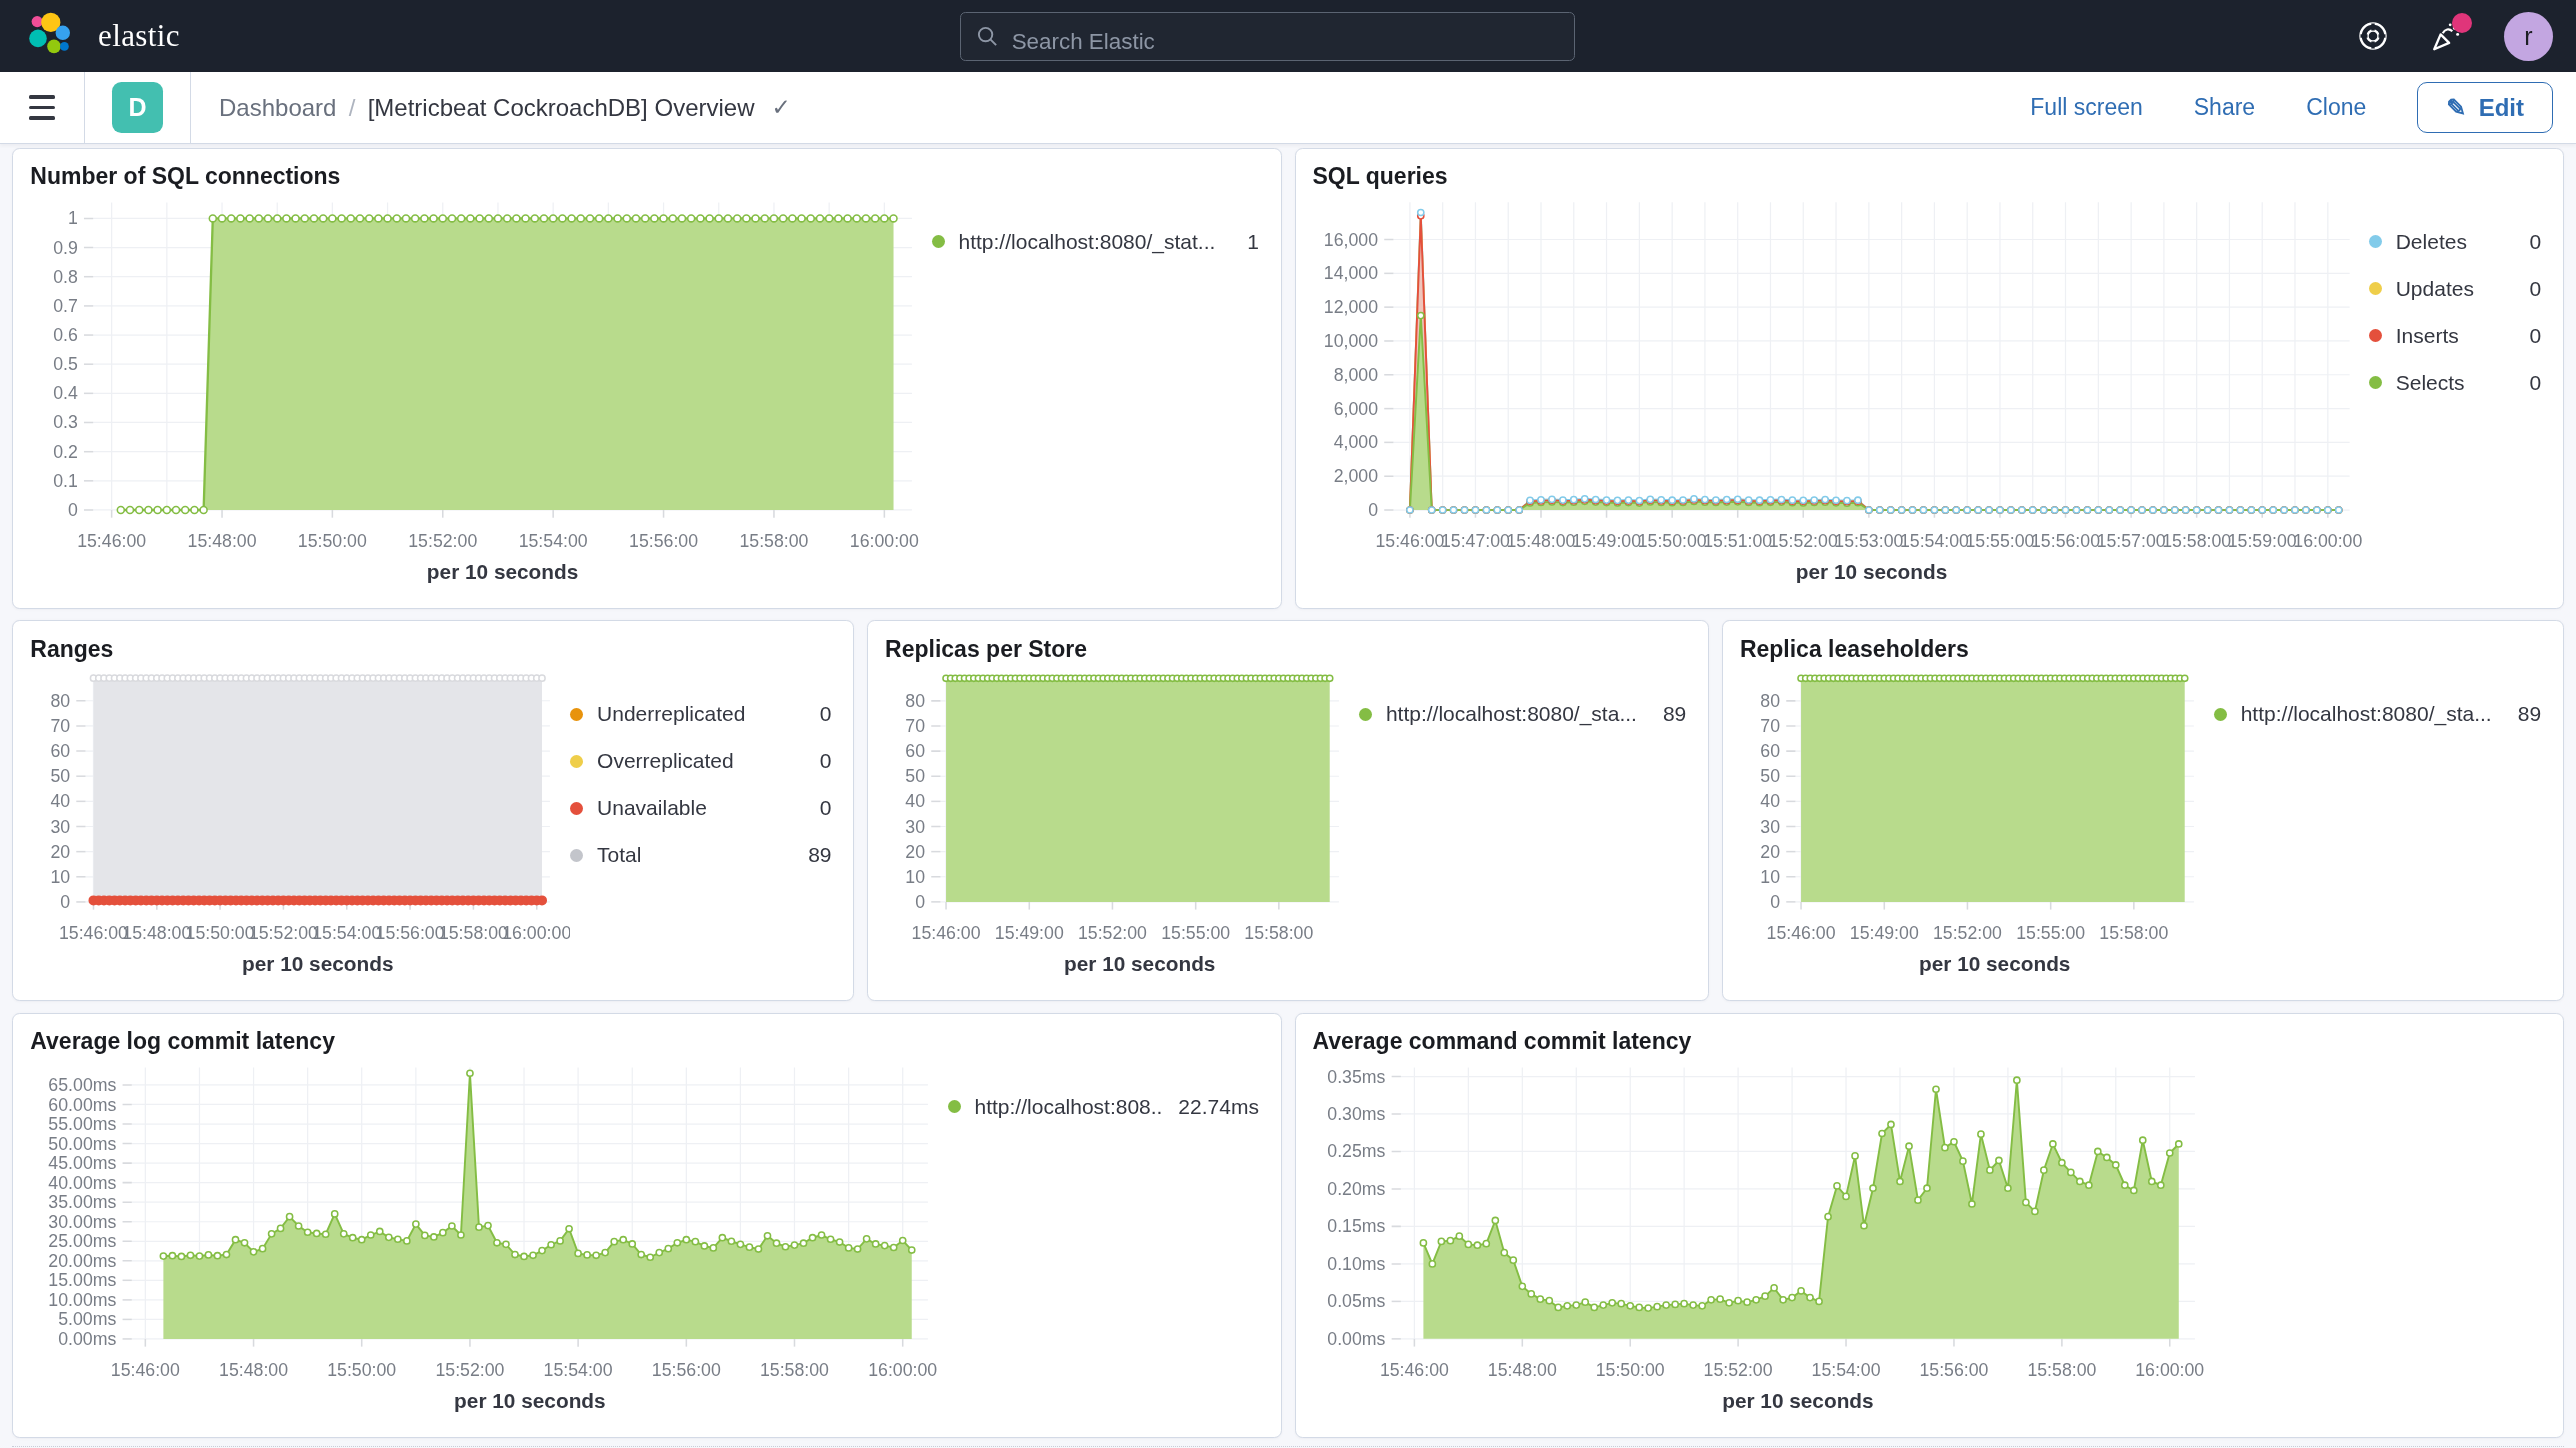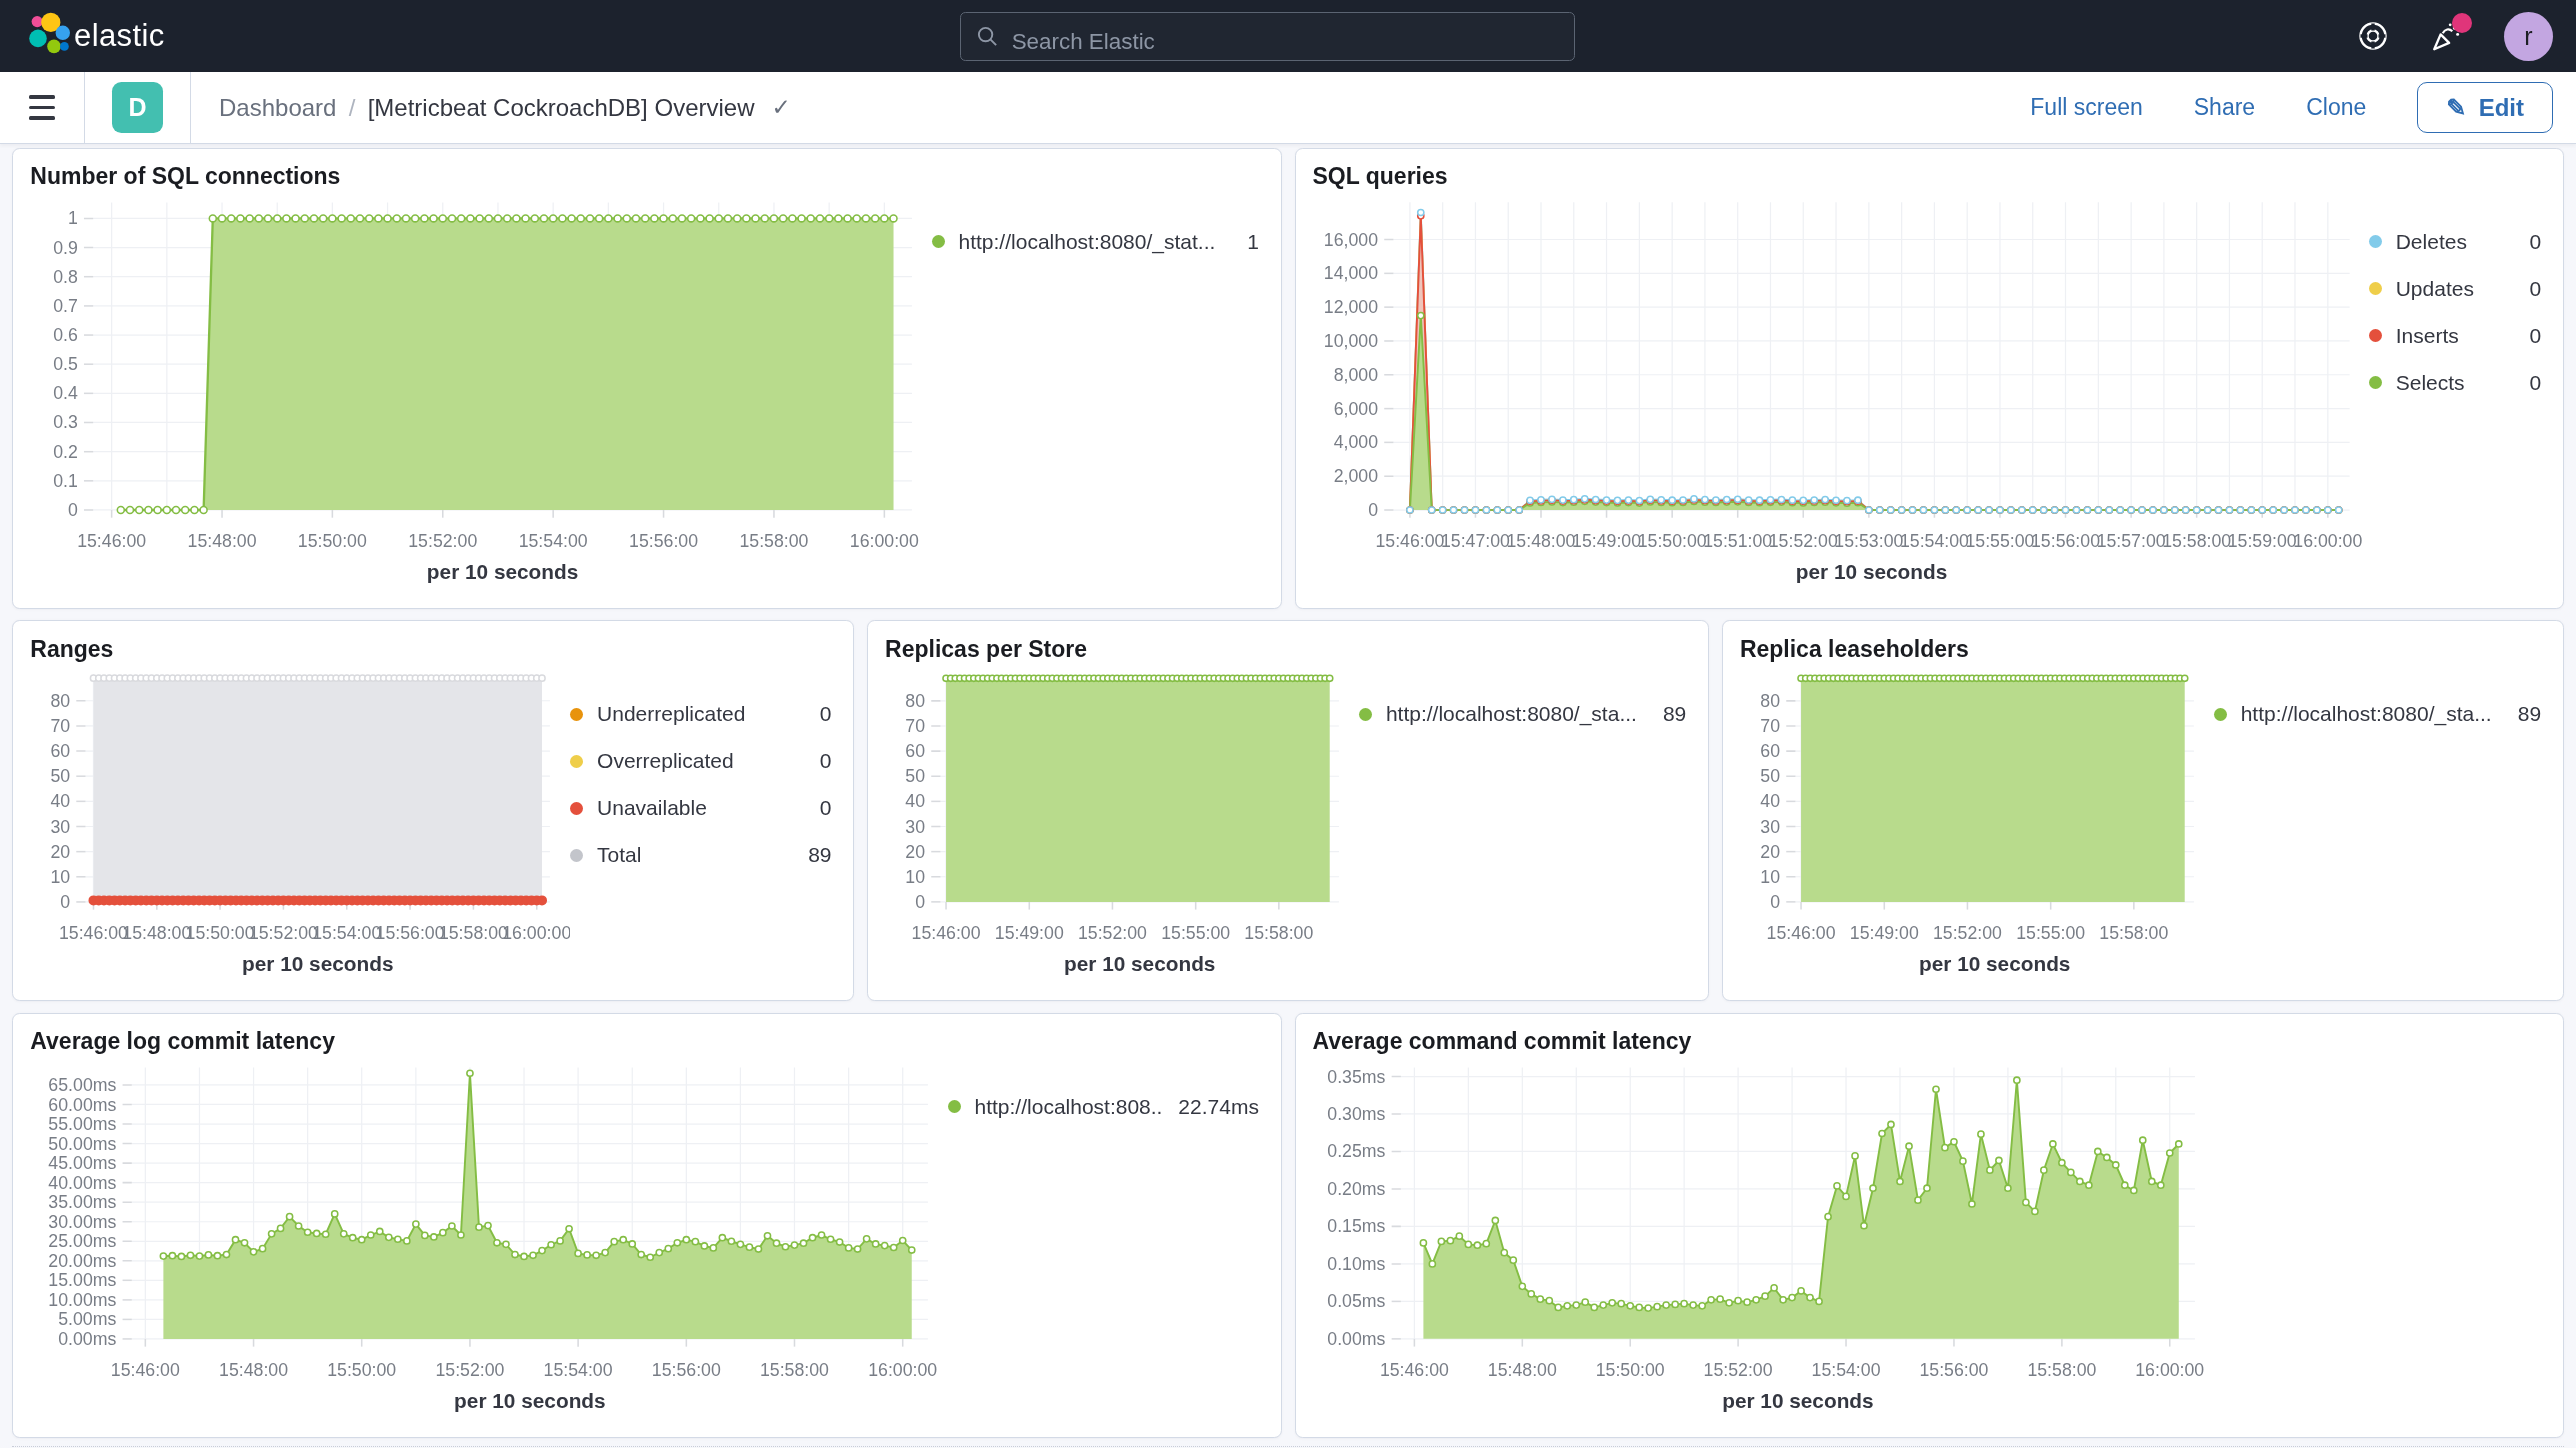--- a/index.html
+++ b/index.html
@@ -1,21 +1,21 @@
 <!DOCTYPE html>
 <html style="font-size:12.3px"><head>
 <meta charset="utf-8">
 <style>
   * { margin:0; padding:0; box-sizing:border-box; }
   html,body { width:2576px; height:1448px; overflow:hidden; }
   body { font-family:"Liberation Sans","DejaVu Sans",sans-serif; background:#f6f7fb; color:#343741; }
 
   
   .top-header { height:72px; background:#1c222d; display:flex; align-items:center; padding:0 26px; position:relative; }
-  .logo-wrap { display:flex; align-items:center; gap:0; }
+  .logo-wrap { display:flex; align-items:center; gap:24px;font-family:Liberation Serif, serif; }
   .logo-text { color:#ffffff; font-size:31px; font-weight:500; letter-spacing:0.4px; }
   .search-box { position:absolute; left:960px; top:11.6px; width:615px; height:49px; border:0.8px solid #5b6472; border-radius:5.4px; display:flex; align-items:center; padding:0 15.4px; gap:12.3px; background:rgba(255,255,255,0.02); }
   .search-box input { flex:1; background:transparent; border:none; outline:none; color:#d4dae5; font-size:22.4px; font-family:inherit;margin-top:12px; }
   .search-box input::placeholder { color:#8d96a5; }
   .header-right { position:absolute; right:23px; top:0; height:72px; display:flex; align-items:center; gap:40px; }
   .hdr-icon { width:34px; height:34px; position:relative; display:flex; align-items:center; justify-content:center; cursor:pointer; }
   .notif-dot { position:absolute; top:-6.2px; right:-7.7px; width:20px; height:20px; border-radius:50%; background:#e0357a; }
   .avatar { width:49px; height:49px; border-radius:50%; background:#c3a6e1; color:#1d1e24; font-size:25px; display:flex; align-items:center; justify-content:center; cursor:pointer; }
 
   

